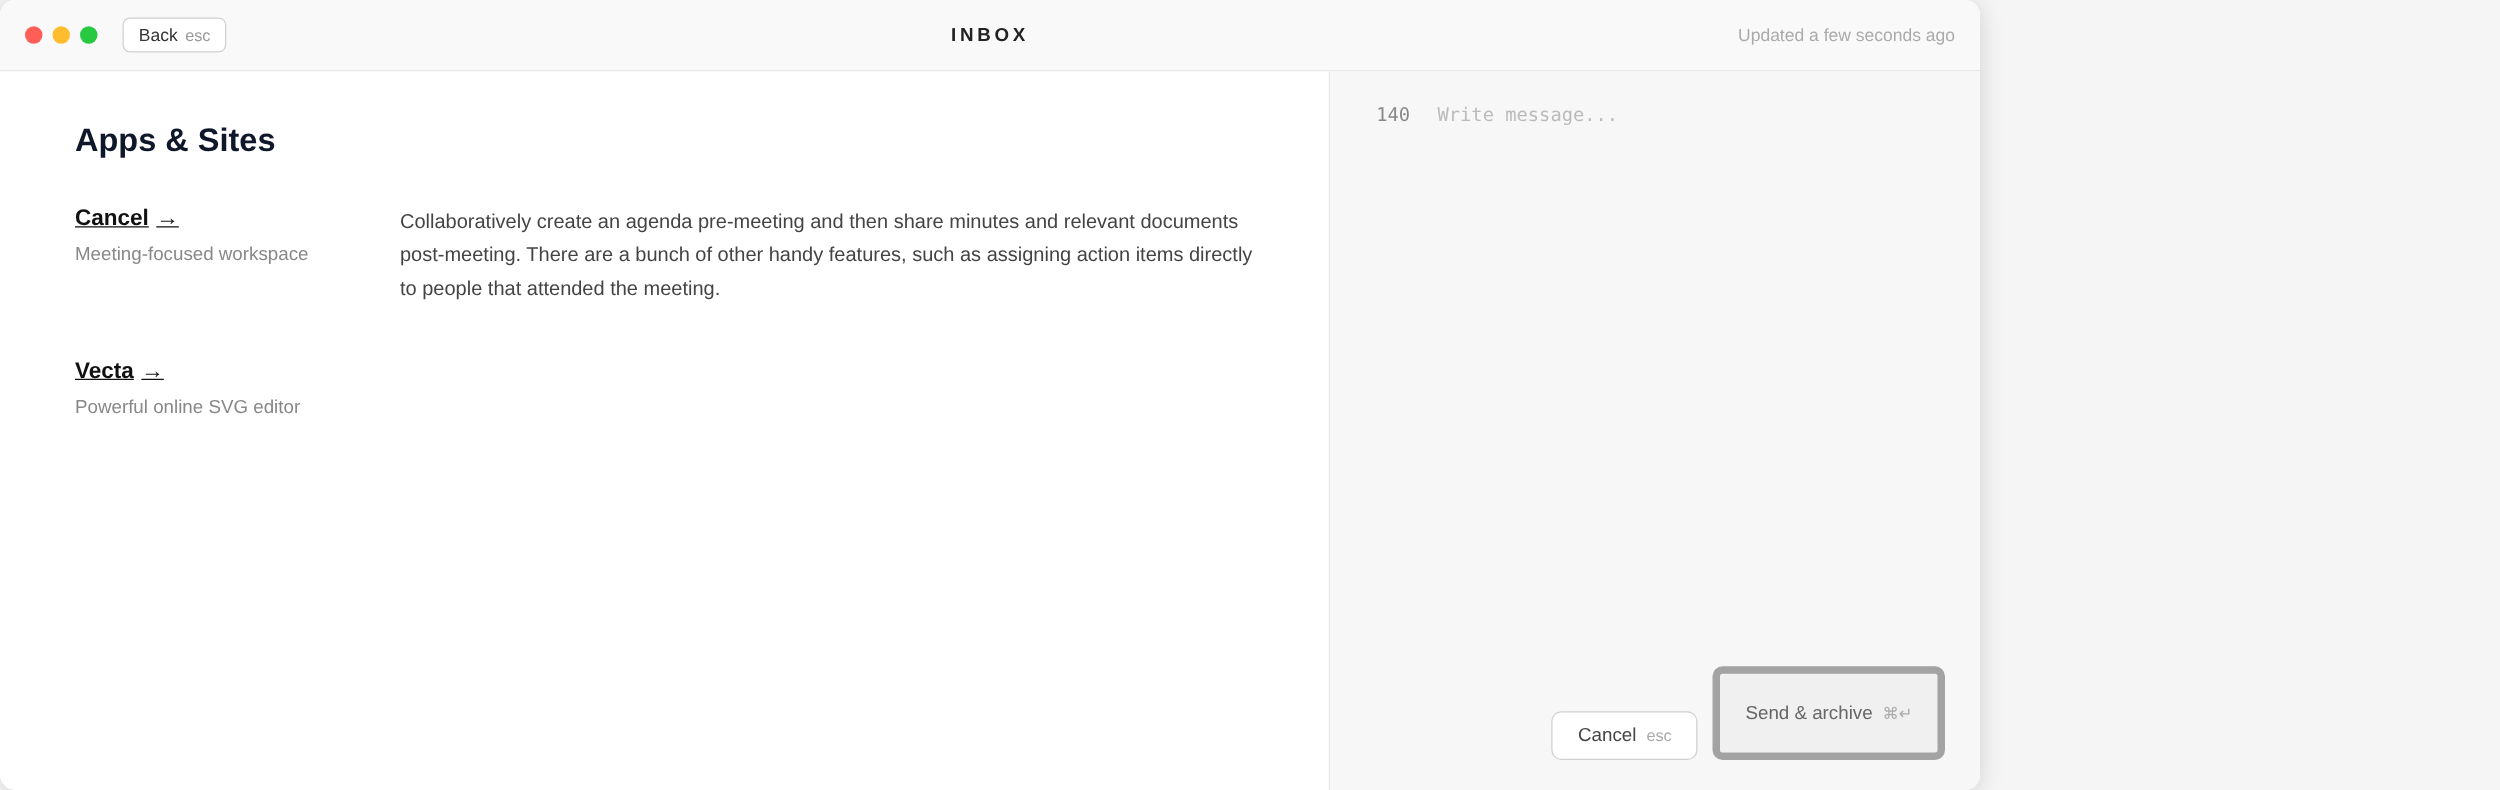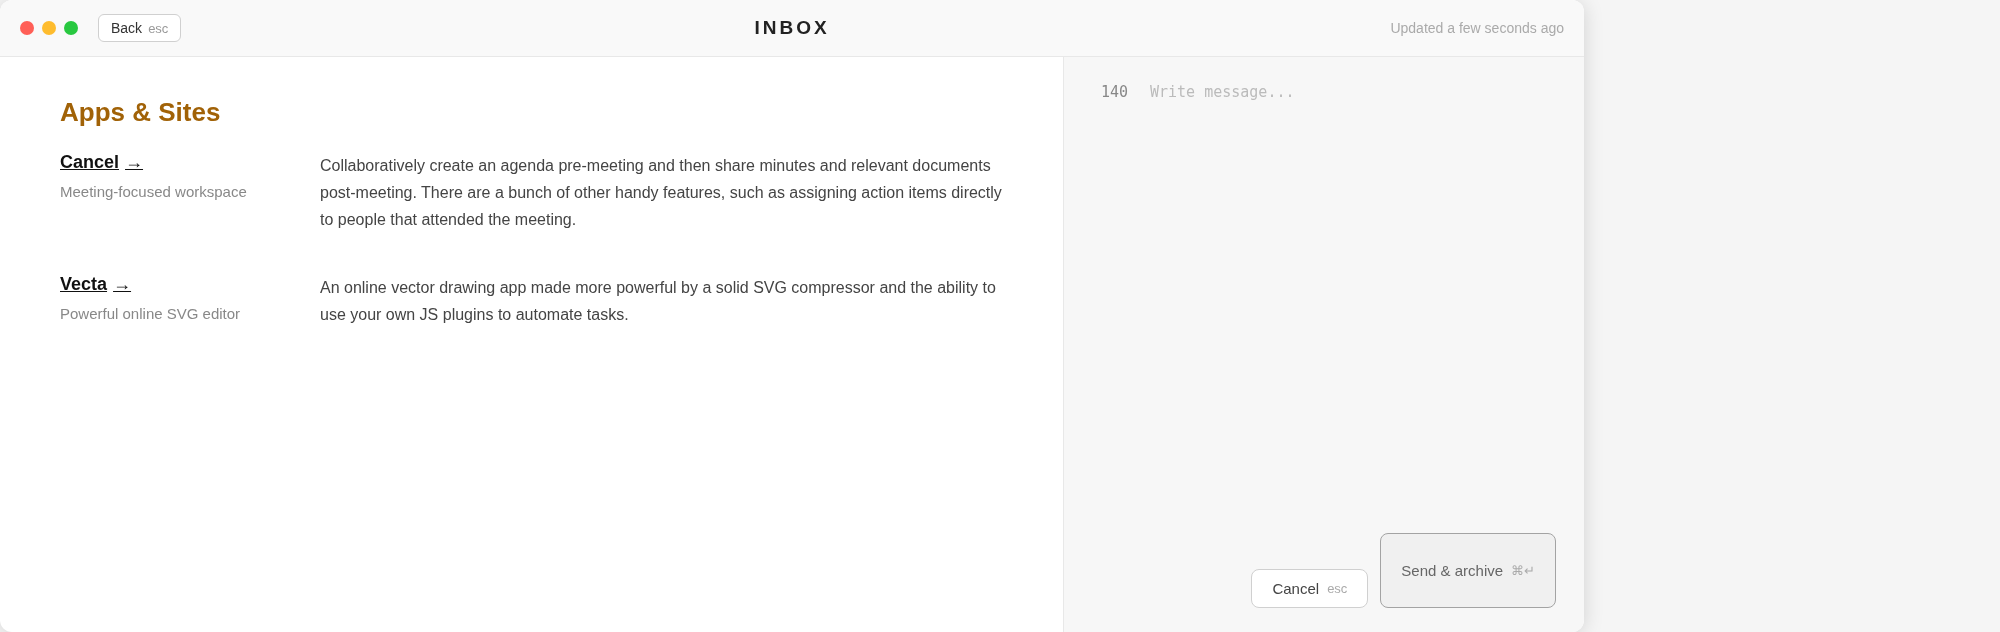--- a/index.html
+++ b/index.html
@@ -70,21 +70,21 @@
 
     .back-button .esc-label {
       color: #999;
       font-size: 13px;
     }
 
     .title-center {
       position: absolute;
       left: 50%;
       transform: translateX(-50%);
-      font-size: 19px;
+      font-size: 15px;
       font-weight: 600;
       letter-spacing: 3px;
       color: #222;
     }
 
     .title-right {
       margin-left: auto;
       font-size: 14px;
       color: #aaa;
     }
@@ -100,22 +100,22 @@
     .left-panel {
       flex: 1;
       padding: 40px 60px;
       overflow-y: auto;
       border-right: 1px solid #e8e8e8;
     }
 
     .section-title {
       font-size: 26px;
       font-weight: 700;
-      color: #a16207;
-      margin-bottom: 24px;
+      color: #0f172a;
+      margin-bottom: 36px;
     }
 
     .item {
       display: flex;
       gap: 40px;
       margin-bottom: 40px;
       align-items: flex-start;
     }
 
     .item-left {
@@ -268,21 +268,21 @@
     .cancel-btn .esc {
       color: #aaa;
       font-size: 13px;
     }
 
     .send-btn {
       display: flex;
       align-items: center;
       gap: 8px;
       padding: 10px 20px;
-      border: 1px solid #a3a3a3;
+      border: 6px solid #a3a3a3;
       border-radius: 8px;
       background: #f0f0f0;
       font-size: 15px;
       color: #666;
       cursor: pointer;
     }
 
     .send-btn .shortcut {
       color: #aaa;
       font-size: 13px;
@@ -327,21 +327,20 @@
       </div>
 
       <div class="item">
         <div class="item-left">
           <div class="item-name">
             <span>Vecta</span>
             <span class="arrow">→</span>
           </div>
           <div class="item-subtitle">Powerful online SVG editor</div>
         </div>
-        <div class="item-description">An online vector drawing app made more powerful by a solid SVG compressor and the ability to use your own JS plugins to automate tasks.</div>
       </div>
     </div>
 
     <div class="right-panel">
       <div class="compose-area">
 
 
         <div class="message-row">
           <div class="char-count">140</div>
           <div class="message-input">Write message...</div>

